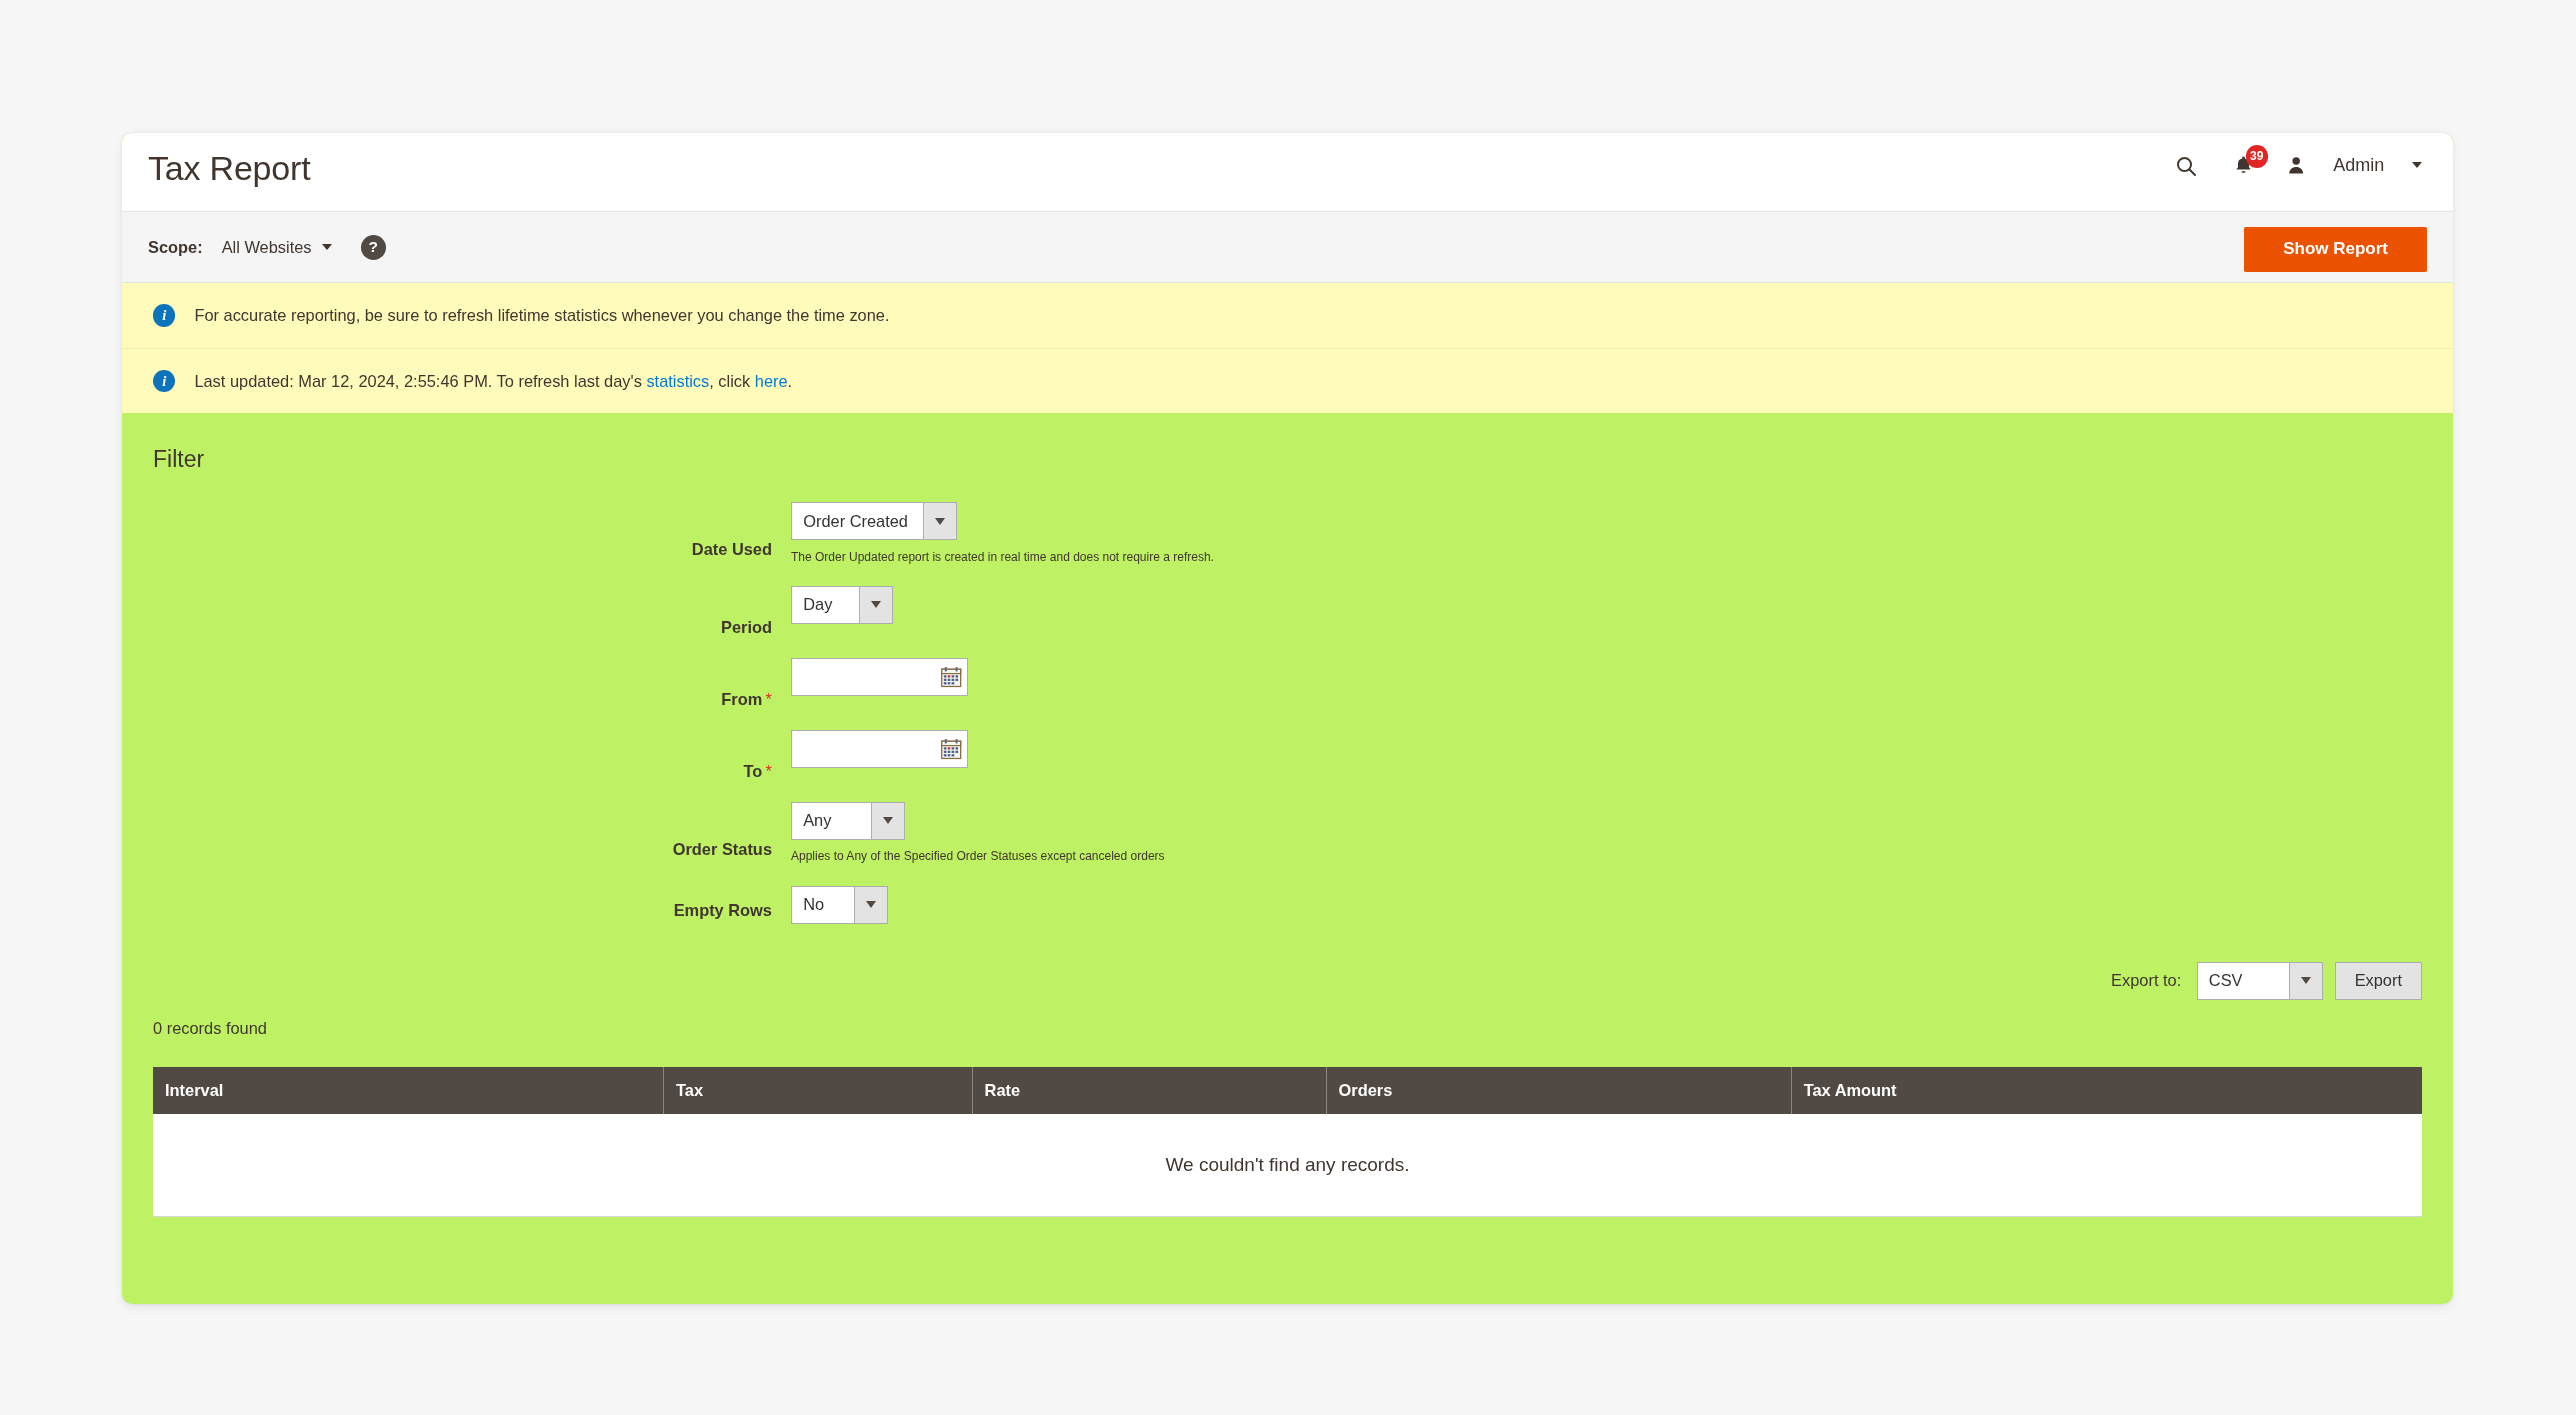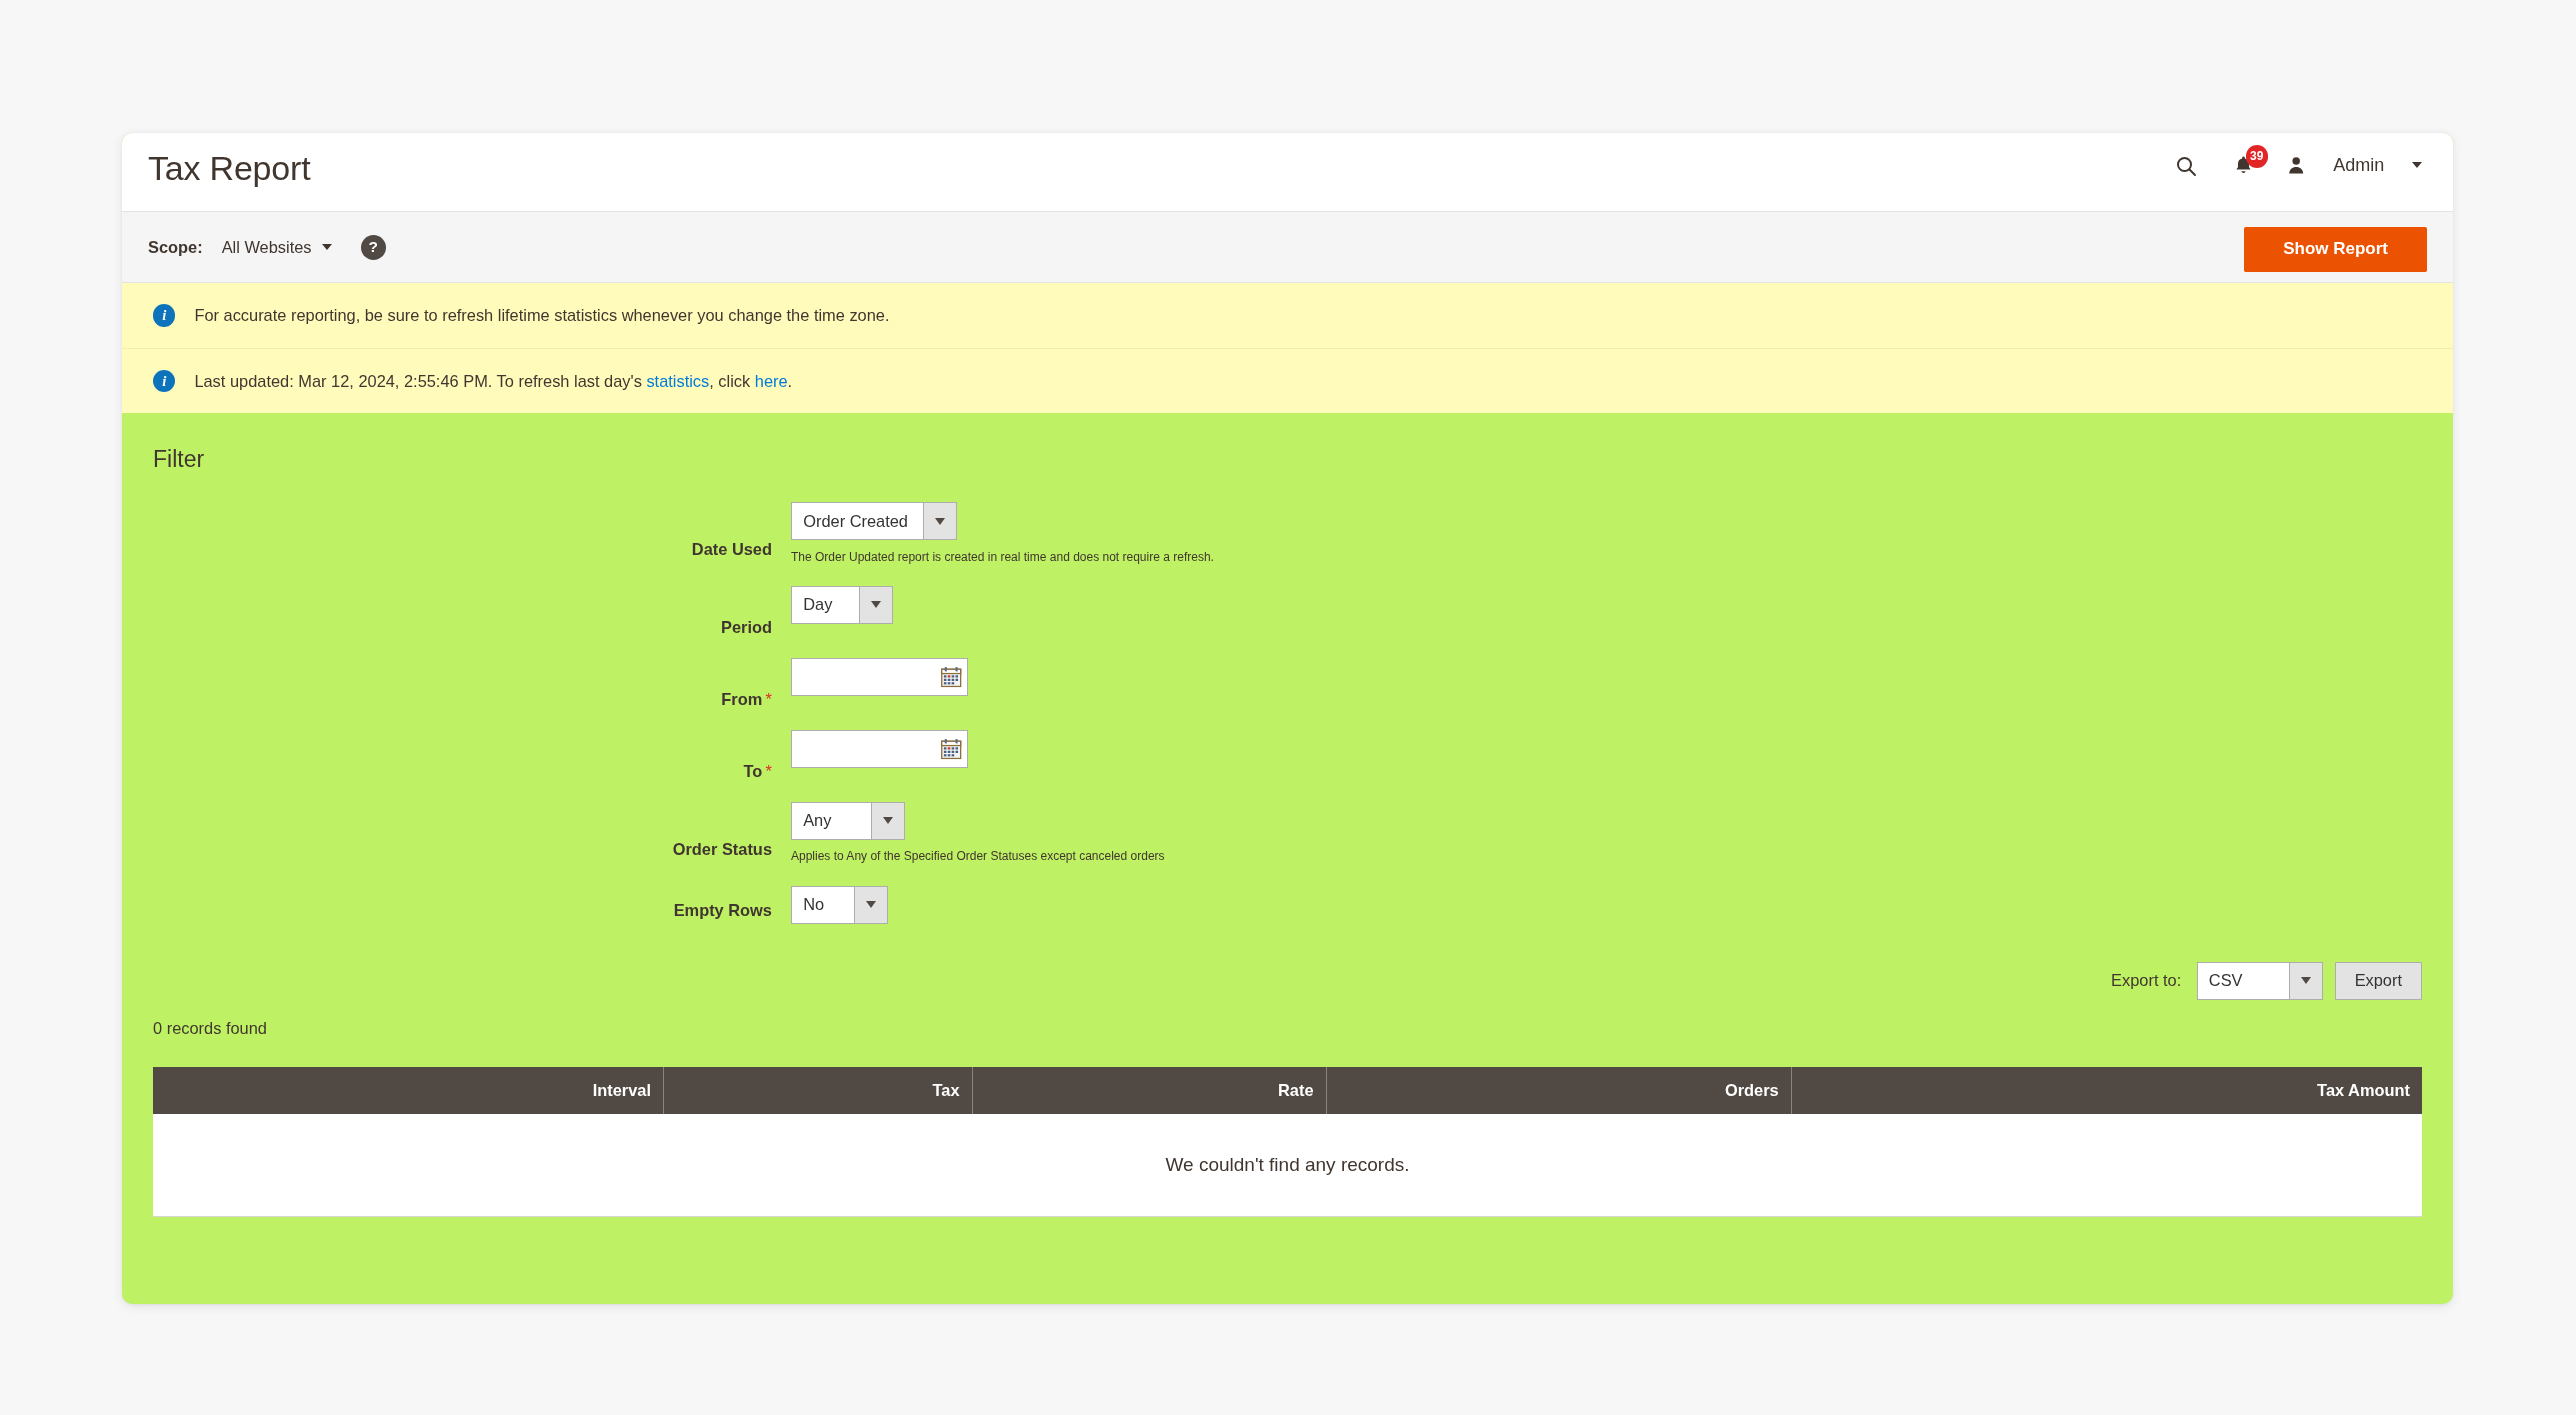--- a/index.html
+++ b/index.html
@@ -338,21 +338,21 @@
   table.report-grid {
     width: 100%;
     border-collapse: collapse;
     table-layout: fixed;
   }
   table.report-grid th {
     background: #514943;
     color: #ffffff;
     font-size: 16.4px;
     font-weight: bold;
-    text-align: right;
+    text-align: left;
     padding: 14px 12px;
     border-right: 0.9px solid #8a837e;
     height: 45px;
   }
   table.report-grid th:last-child { border-right: none; }
   table.report-grid td.empty-cell {
     text-align: center;
     padding: 40px 0;
     font-size: 19px;
     color: #41362f;

